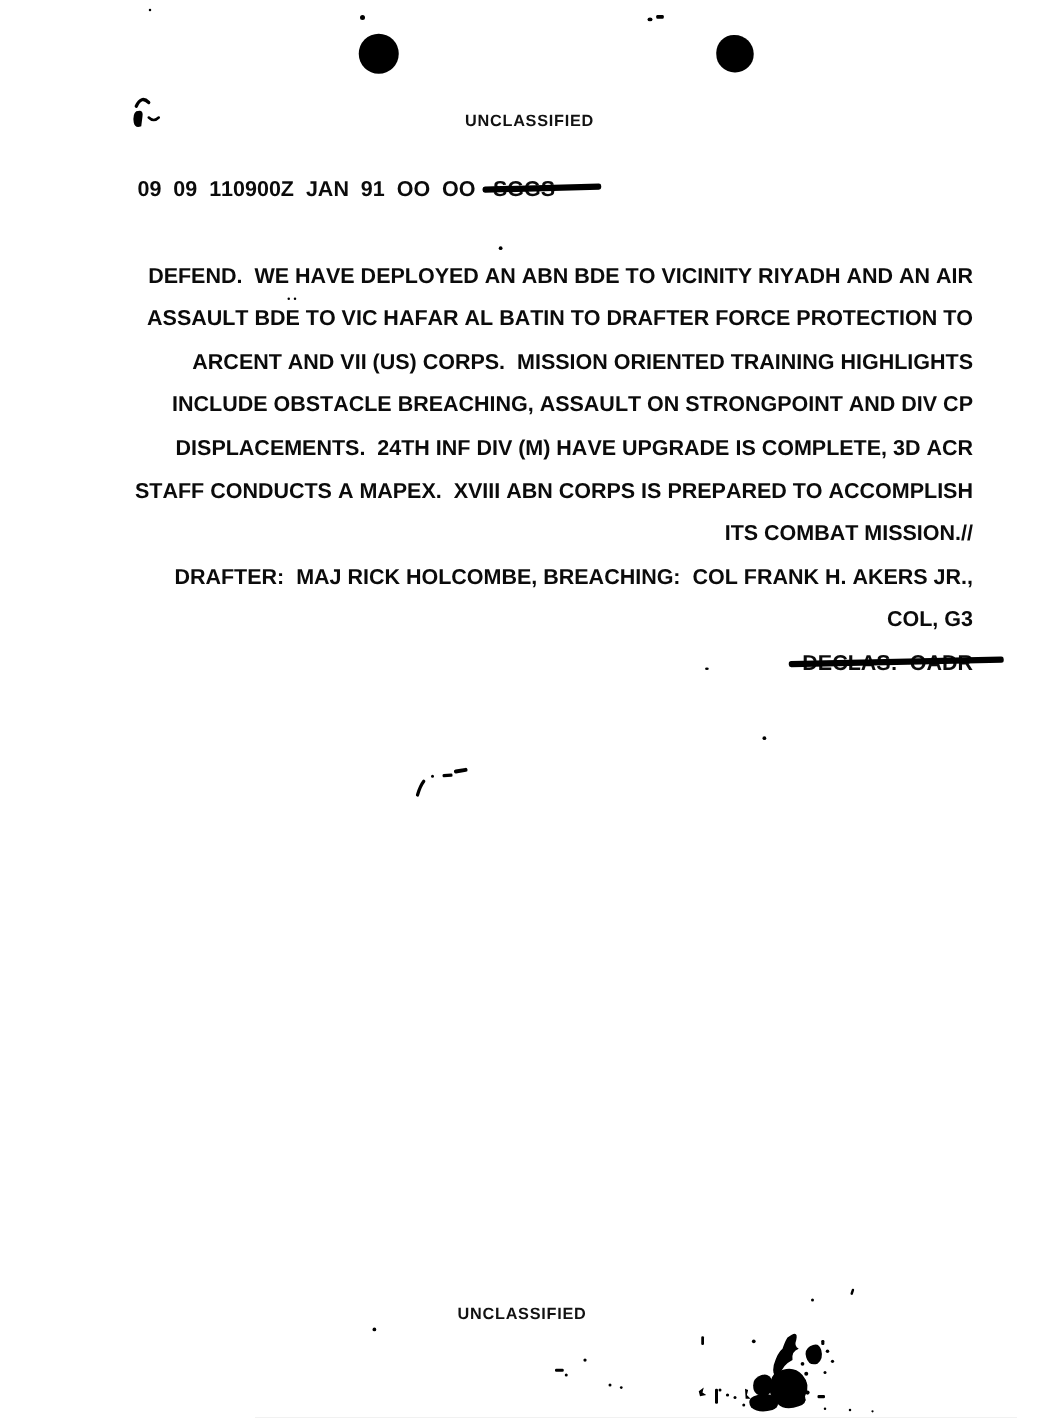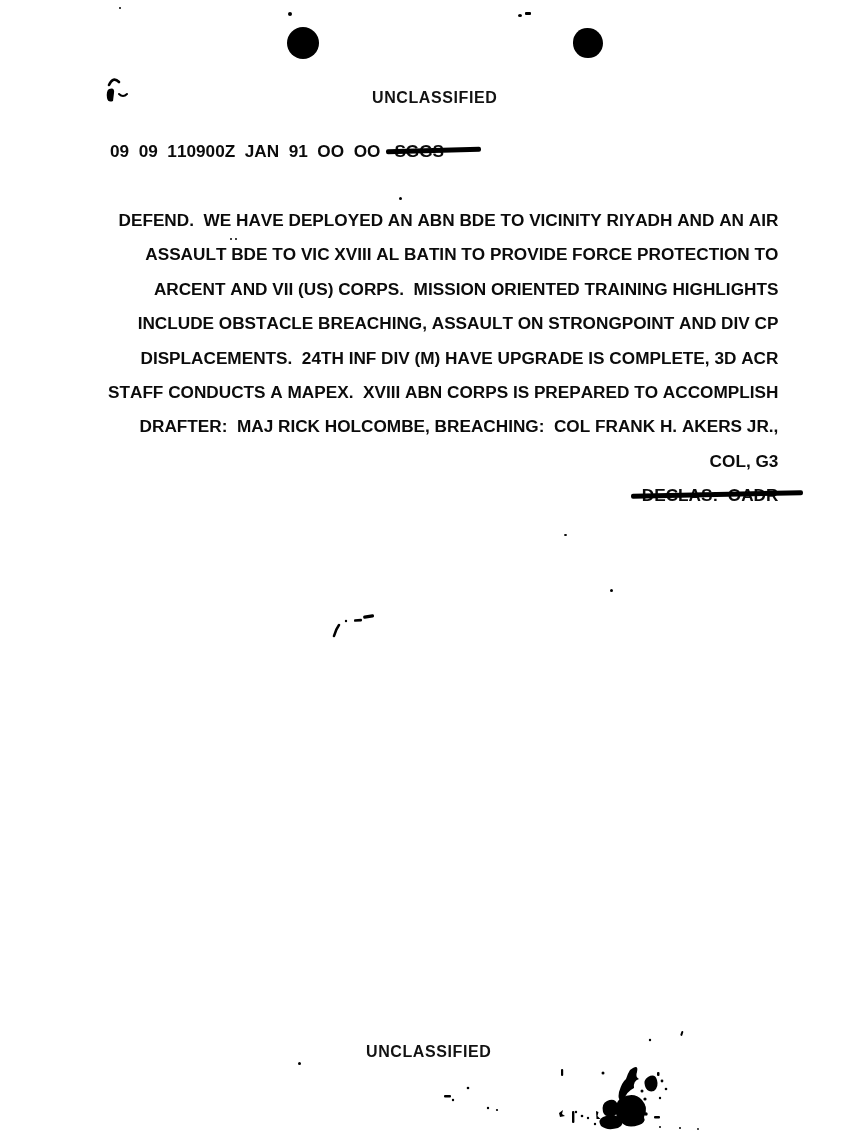--- a/index.html
+++ b/index.html
@@ -9,21 +9,21 @@
     font-kerning:none;
   }
   .mono {
     font-family:Liberation Sans, sans-serif;
     font-weight:700; font-size:17.2px; color:#0b0b0b;
     white-space:pre; letter-spacing:0;
   }
   .classification {
     position:absolute;
     font-family:"Liberation Sans","DejaVu Sans",sans-serif;
-    font-weight:700; font-size:16px; letter-spacing:0.6px; color:#121212;
+    font-weight:700; font-size:13px; letter-spacing:0.6px; color:#121212;
     white-space:pre;
   }
   .cls-header { left:372px; top:89px; }
   .cls-footer { left:366px; top:1043px; }
   .msgline { position:absolute; left:110px; top:141px; }
   .struck-code { position:relative; display:inline-block; margin-left:14px; }
   .struck-code::after {
     content:""; position:absolute; left:-8px; right:-37px; top:7px; height:4.5px;
     background:#000; transform:rotate(-1.5deg); border-radius:2px;
   }
@@ -62,25 +62,26 @@
   <div class="classification cls-header">UNCLASSIFIED</div>
 
   <div class="msgline mono"><span>09  09  110900Z  JAN  91  OO  OO</span><span class="struck-code">SGGS</span></div>
 
   <div class="speck" style="left:399px;top:197px;width:3px;height:3px;"></div>
   <div class="speck" style="left:230px;top:238px;width:2px;height:2px;"></div>
   <div class="speck" style="left:235px;top:238px;width:2px;height:2px;"></div>
 
   <div class="bodyblock">
     <div class="line mono">DEFEND.  WE HAVE DEPLOYED AN ABN BDE TO VICINITY RIYADH AND AN AIR</div>
-    <div class="line mono">ASSAULT BDE TO VIC XVIII AL BATIN TO PROVIDE FORCE PROTECTION TO</div>
+    <div class="line mono">ASSAULT BDE TO VIC HAFAR AL BATIN TO DRAFTER FORCE PROTECTION TO</div>
     <div class="line mono">ARCENT AND VII (US) CORPS.  MISSION ORIENTED TRAINING HIGHLIGHTS</div>
     <div class="line mono">INCLUDE OBSTACLE BREACHING, ASSAULT ON STRONGPOINT AND DIV CP</div>
     <div class="line mono">DISPLACEMENTS.  24TH INF DIV (M) HAVE UPGRADE IS COMPLETE, 3D ACR</div>
     <div class="line mono">STAFF CONDUCTS A MAPEX.  XVIII ABN CORPS IS PREPARED TO ACCOMPLISH</div>
+    <div class="line mono">ITS COMBAT MISSION.//</div>
     <div class="line mono">DRAFTER:  MAJ RICK HOLCOMBE, BREACHING:  COL FRANK H. AKERS JR.,</div>
     <div class="line mono">COL, G3</div>
     <div class="line mono"><span class="declas-wrap">DECLAS:  OADR</span></div>
   </div>
 
   <div class="speck" style="left:564px;top:534px;width:3px;height:2px;"></div>
   <div class="speck" style="left:610px;top:589px;width:3px;height:3px;"></div>
 
   <svg class="mark" style="left:325px;top:608px;" width="60" height="36" viewBox="0 0 60 36">
     <path d="M9,28 q2,-7 5,-11" stroke="#000" stroke-width="2.6" fill="none" stroke-linecap="round"></path>

